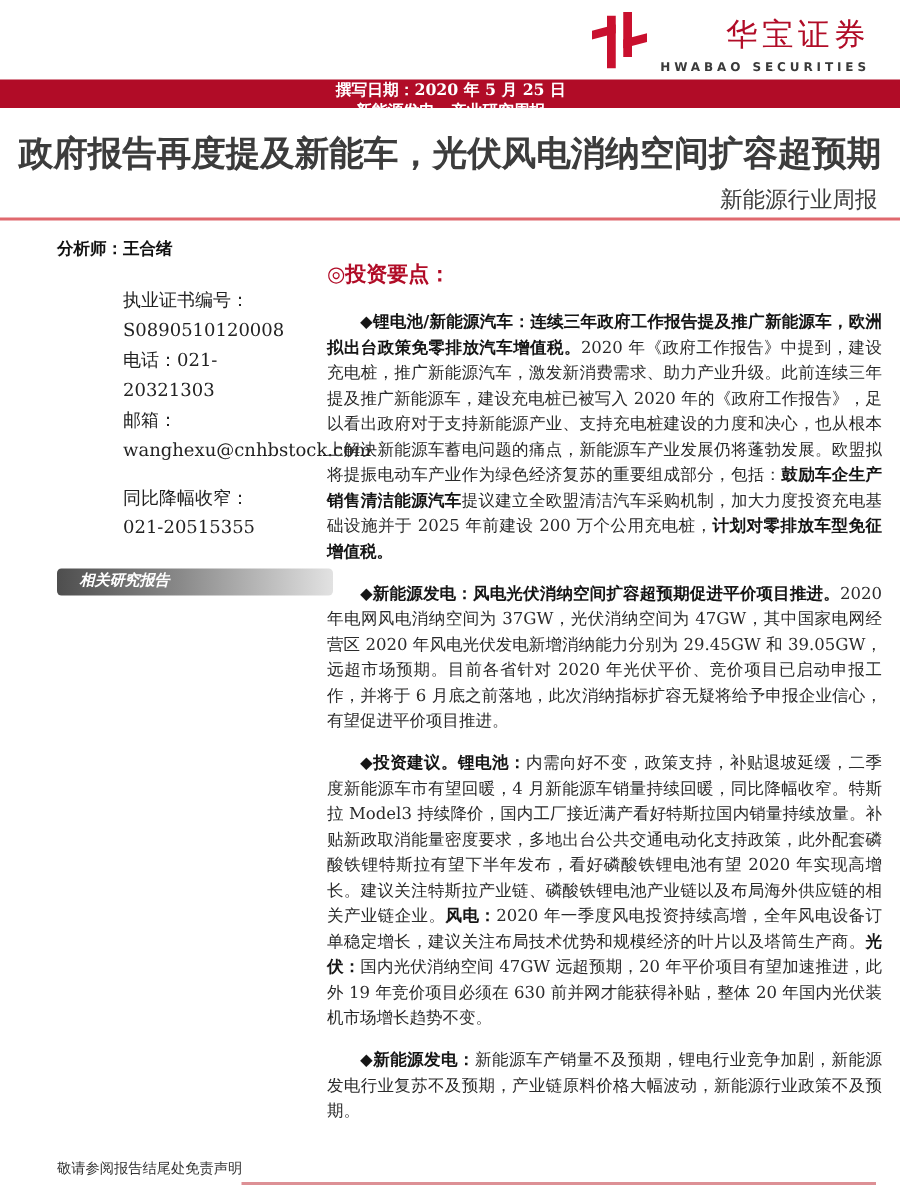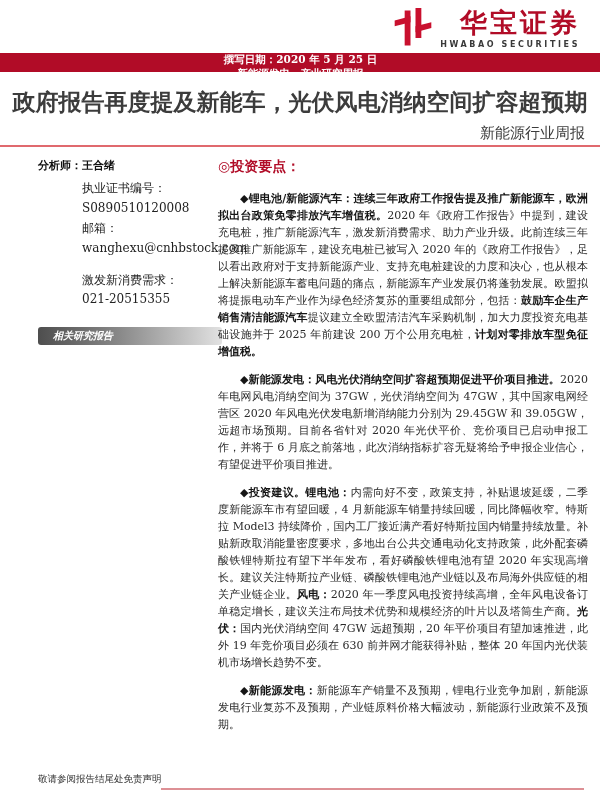--- a/index.html
+++ b/index.html
@@ -5,53 +5,53 @@
   * { margin:0; padding:0; box-sizing:border-box; }
   html,body { background:#ffffff; }
   .page {
     position:relative; width:600px; height:800px; background:#fff; overflow:hidden;
     font-family:"DejaVu Sans", sans-serif; color:#2a2a2a;
   }
   
   .brand { position:absolute; top:8px; right:20px; display:flex; align-items:flex-start; gap:7px; }
   .logo-mark { display:block; width:40px; height:40px; }
   .brand-text { display:flex; flex-direction:column; align-items:flex-end; }
-  .brand-cn { font-size:27px; line-height:30px; font-weight:bold; color:var(--accent); letter-spacing:3px; font-family:"DejaVu Serif", serif;text-align:center; }
+  .brand-cn { font-size:21px; line-height:30px; font-weight:normal; color:var(--accent); letter-spacing:3px; font-family:"DejaVu Serif", serif;text-align:center; }
   .brand-en { font-size:8px; font-weight:bold; color:#3a3a3a; letter-spacing:2.6px; margin-top:2px; }
   
   .ribbon {
     position:absolute; top:53px; left:0; width:600px; height:19px; background:var(--accent);
     display:flex; justify-content:space-between; align-items:center; padding:0 13px 0 14px;
     color:#fff; font-size:10.5px; font-weight:bold; font-family:"DejaVu Serif", serif;flex-direction:column;
   }
   
   .title {
     position:absolute; top:87px; left:8px; width:584px; text-align:center;
     font-size:23px; font-weight:bold; color:#3c3c3c; letter-spacing:0px; white-space:nowrap;
     font-family:"DejaVu Serif", serif;
   }
   .subtitle {
     position:absolute; top:124px; right:15px; font-size:15px; font-weight:normal; color:#3c3c3c;
     font-family:"DejaVu Serif", serif;
   }
   .divider { position:absolute; top:145px; left:0; width:600px; height:2px; background:#e0696e; }
   
   .sidebar { position:absolute; left:38px; top:156px; width:162px; font-family:"DejaVu Serif", serif; }
-  .analyst { font-size:11px; font-weight:bold; color:#111; line-height:20px; margin-bottom:2px; }
+  .analyst { font-size:11px; font-weight:bold; color:#111; line-height:20px; margin-bottom:14px; }
   .info { font-size:12px; color:#222; line-height:20px;margin-left:44px; }
   .sales { margin-top:13px; }
   .sales .info { line-height:19px; }
   .related-bar {
     margin-top:18px; width:184px; height:18px; border-radius:3px;
     background:linear-gradient(to right, #4e4e4e 0%, #8a8a8a 45%, #e2e2e2 100%);
     color:#fff; font-size:10px; font-weight:bold; line-height:18px; padding-left:15px;font-style:italic;
   }
   
   .content { position:absolute; left:218px; top:158px; width:370px; }
-  .section-title { font-size:14px; font-weight:bold; color:var(--accent); margin-bottom:14px; font-family:"DejaVu Serif", serif; }
+  .section-title { font-size:14px; font-weight:bold; color:var(--accent); margin-bottom:14px; font-family:"DejaVu Serif", serif;margin-top:16px; }
   .para {
     font-size:11px; line-height:17px; text-align:justify; text-indent:2em;
     color:#2a2a2a; margin-bottom:11px; font-family:"DejaVu Serif", serif;
   }
   .seg-bold { font-weight:bold; color:#151515; }
   
   .disclaimer { position:absolute; left:38px; top:773px; font-size:9.5px; color:#333; font-family:"DejaVu Serif", serif; }
   .footer-line { position:absolute; left:161px; top:788px; width:423px; height:2px; background:#dd9095; }
 </style>
 </head>
@@ -81,23 +81,24 @@
     <span>新能源发电—产业研究周报</span>
   </div>
 
   <h1 class="title">政府报告再度提及新能车，光伏风电消纳空间扩容超预期</h1>
   <div class="subtitle">新能源行业周报</div>
   <div class="divider"></div>
 
   <aside class="sidebar">
     <div class="analyst">分析师：王合绪</div>
     <div class="info">执业证书编号：S0890510120008</div>
+    <div class="info">电话：021-20321303</div>
     <div class="info">邮箱：wanghexu@cnhbstock.com</div>
     <div class="sales">
-      <div class="info">激发新消费需求：</div>
+      <div class="info">同比降幅收窄：</div>
       <div class="info">021-20515355</div>
     </div>
     <div class="related-bar">
       <span>相关研究报告</span>
     </div>
   </aside>
 
   <main class="content">
     <h2 class="section-title">◎投资要点：</h2>
     <p class="para"><span class="seg-bold">◆锂电池/新能源汽车：连续三年政府工作报告提及推广新能源车，欧洲拟出台政策免零排放汽车增值税。</span><span>2020 年《政府工作报告》中提到，建设充电桩，推广新能源汽车，激发新消费需求、助力产业升级。此前连续三年提及推广新能源车，建设充电桩已被写入 2020 年的《政府工作报告》，足以看出政府对于支持新能源产业、支持充电桩建设的力度和决心，也从根本上解决新能源车蓄电问题的痛点，新能源车产业发展仍将蓬勃发展。欧盟拟将提振电动车产业作为绿色经济复苏的重要组成部分，包括：</span><span class="seg-bold">鼓励车企生产销售清洁能源汽车</span><span>提议建立全欧盟清洁汽车采购机制，加大力度投资充电基础设施并于 2025 年前建设 200 万个公用充电桩，</span><span class="seg-bold">计划对零排放车型免征增值税。</span></p>

